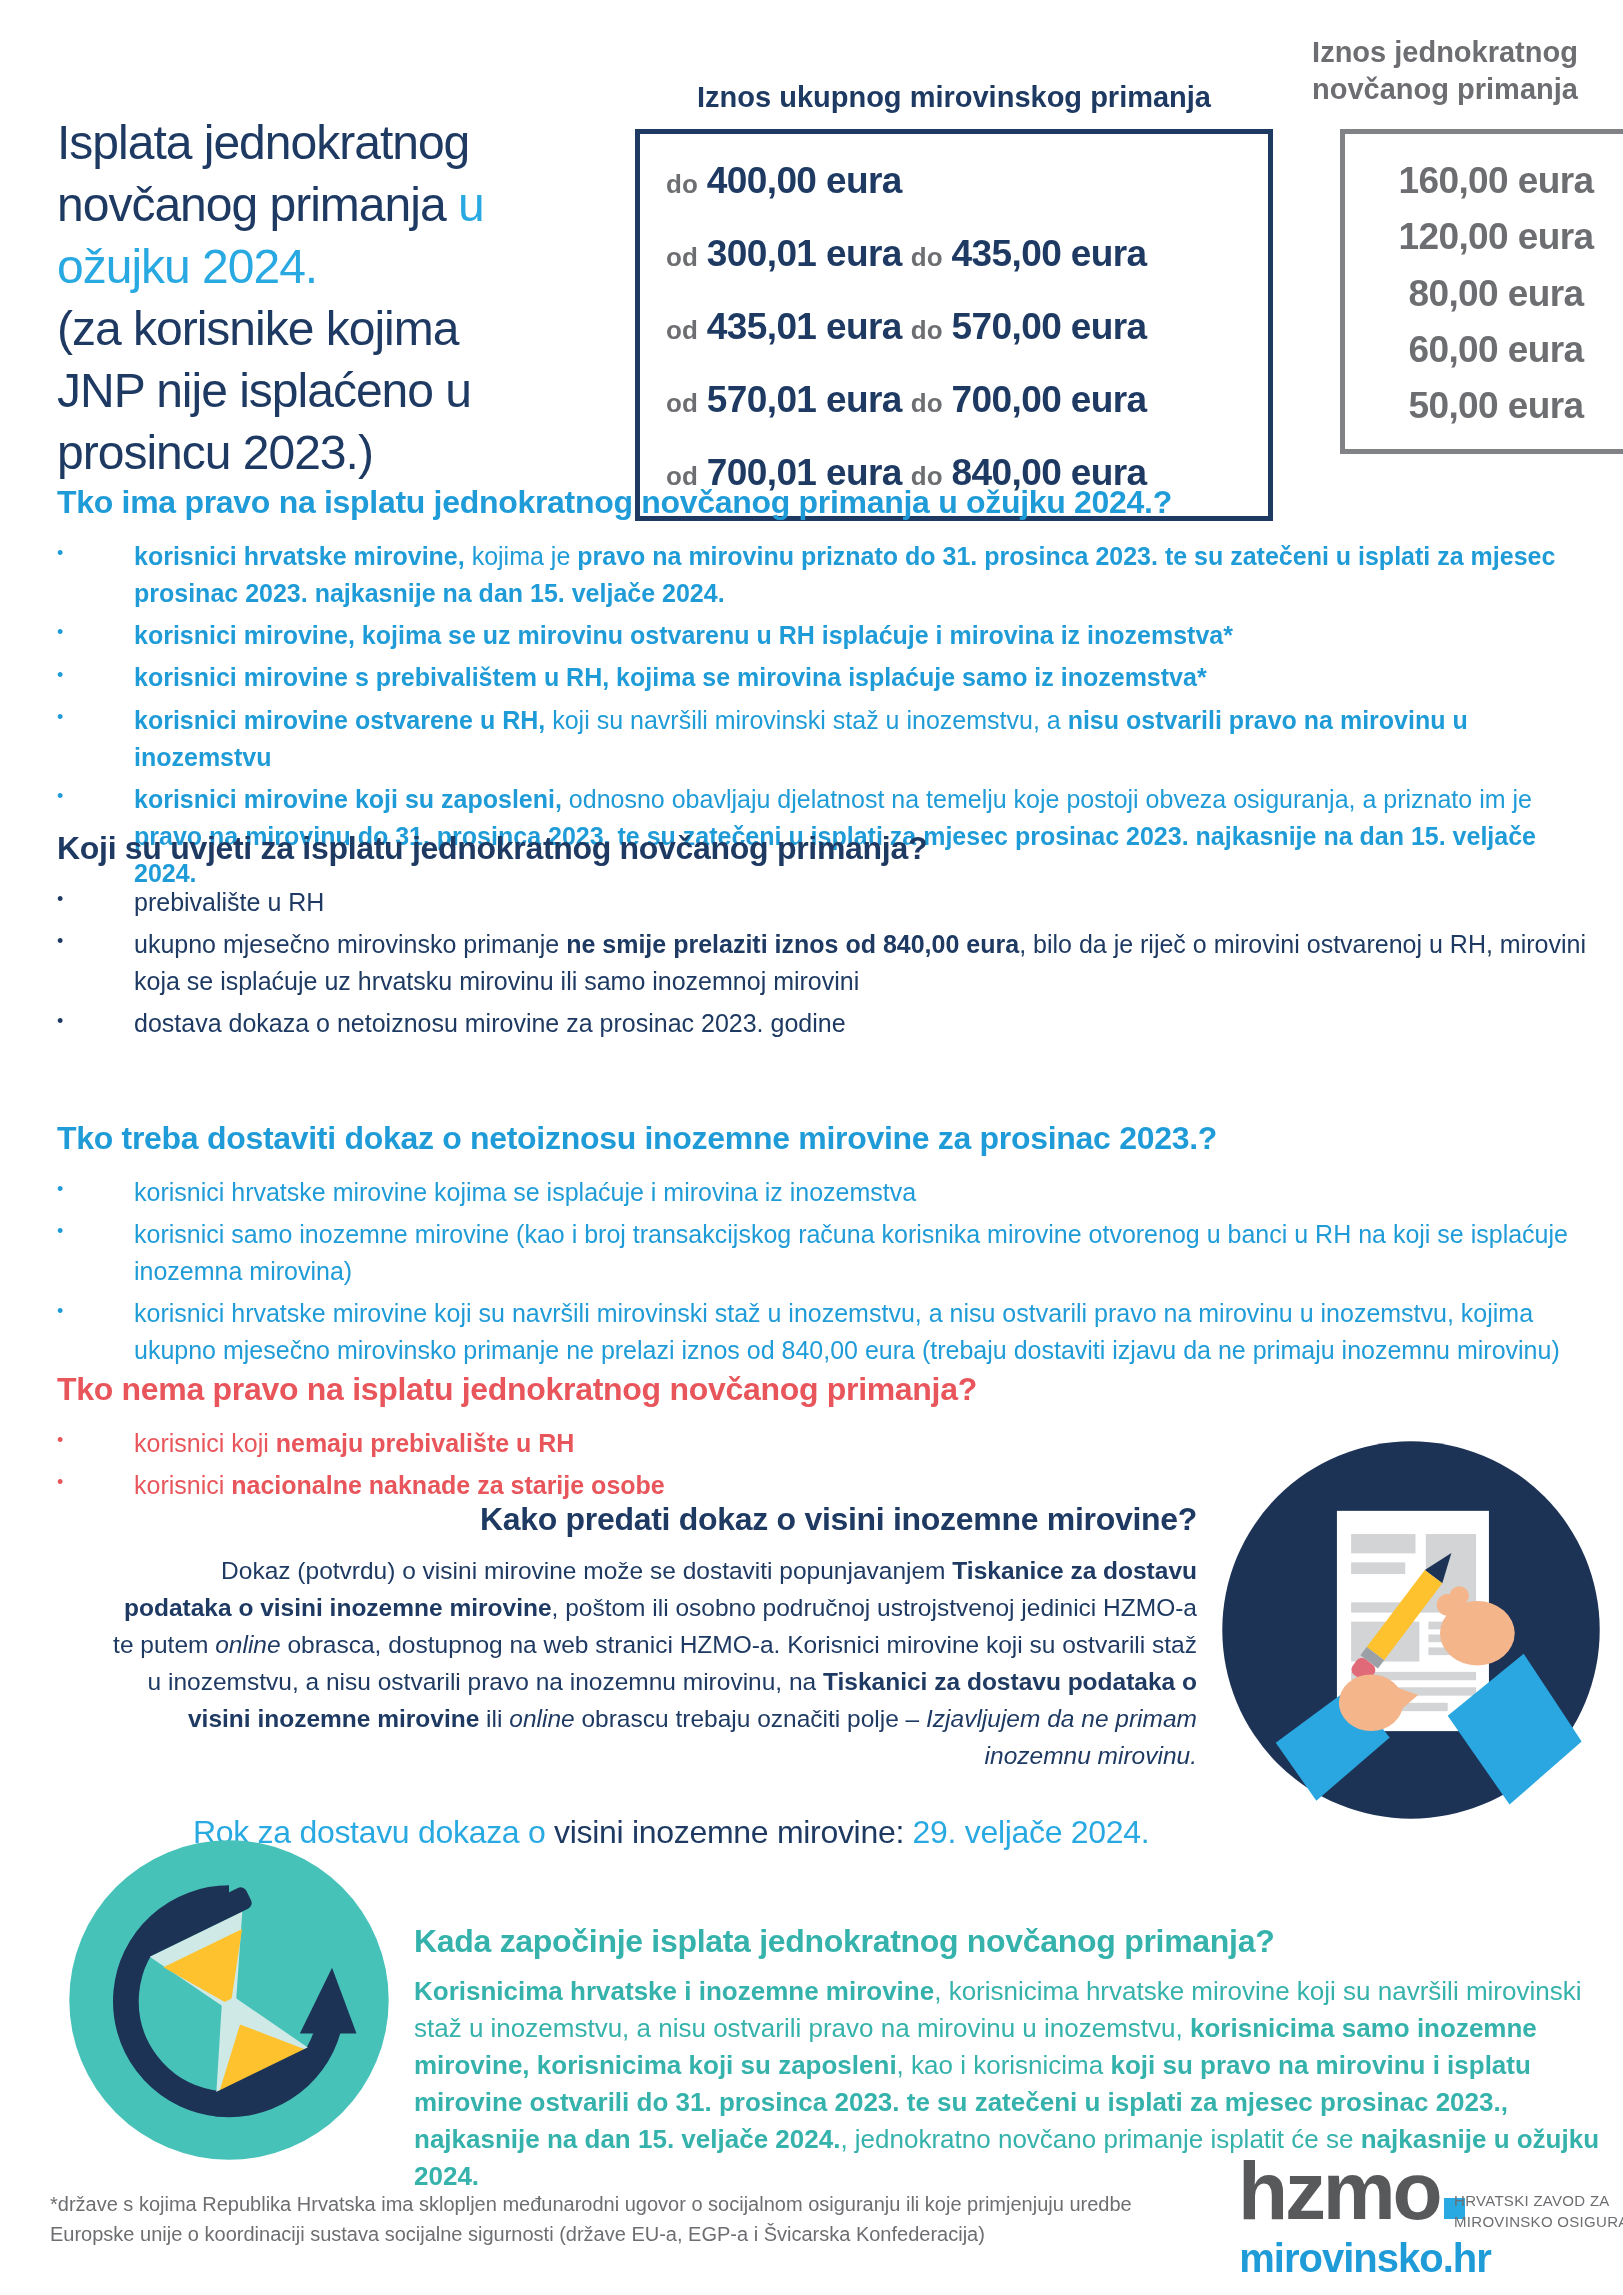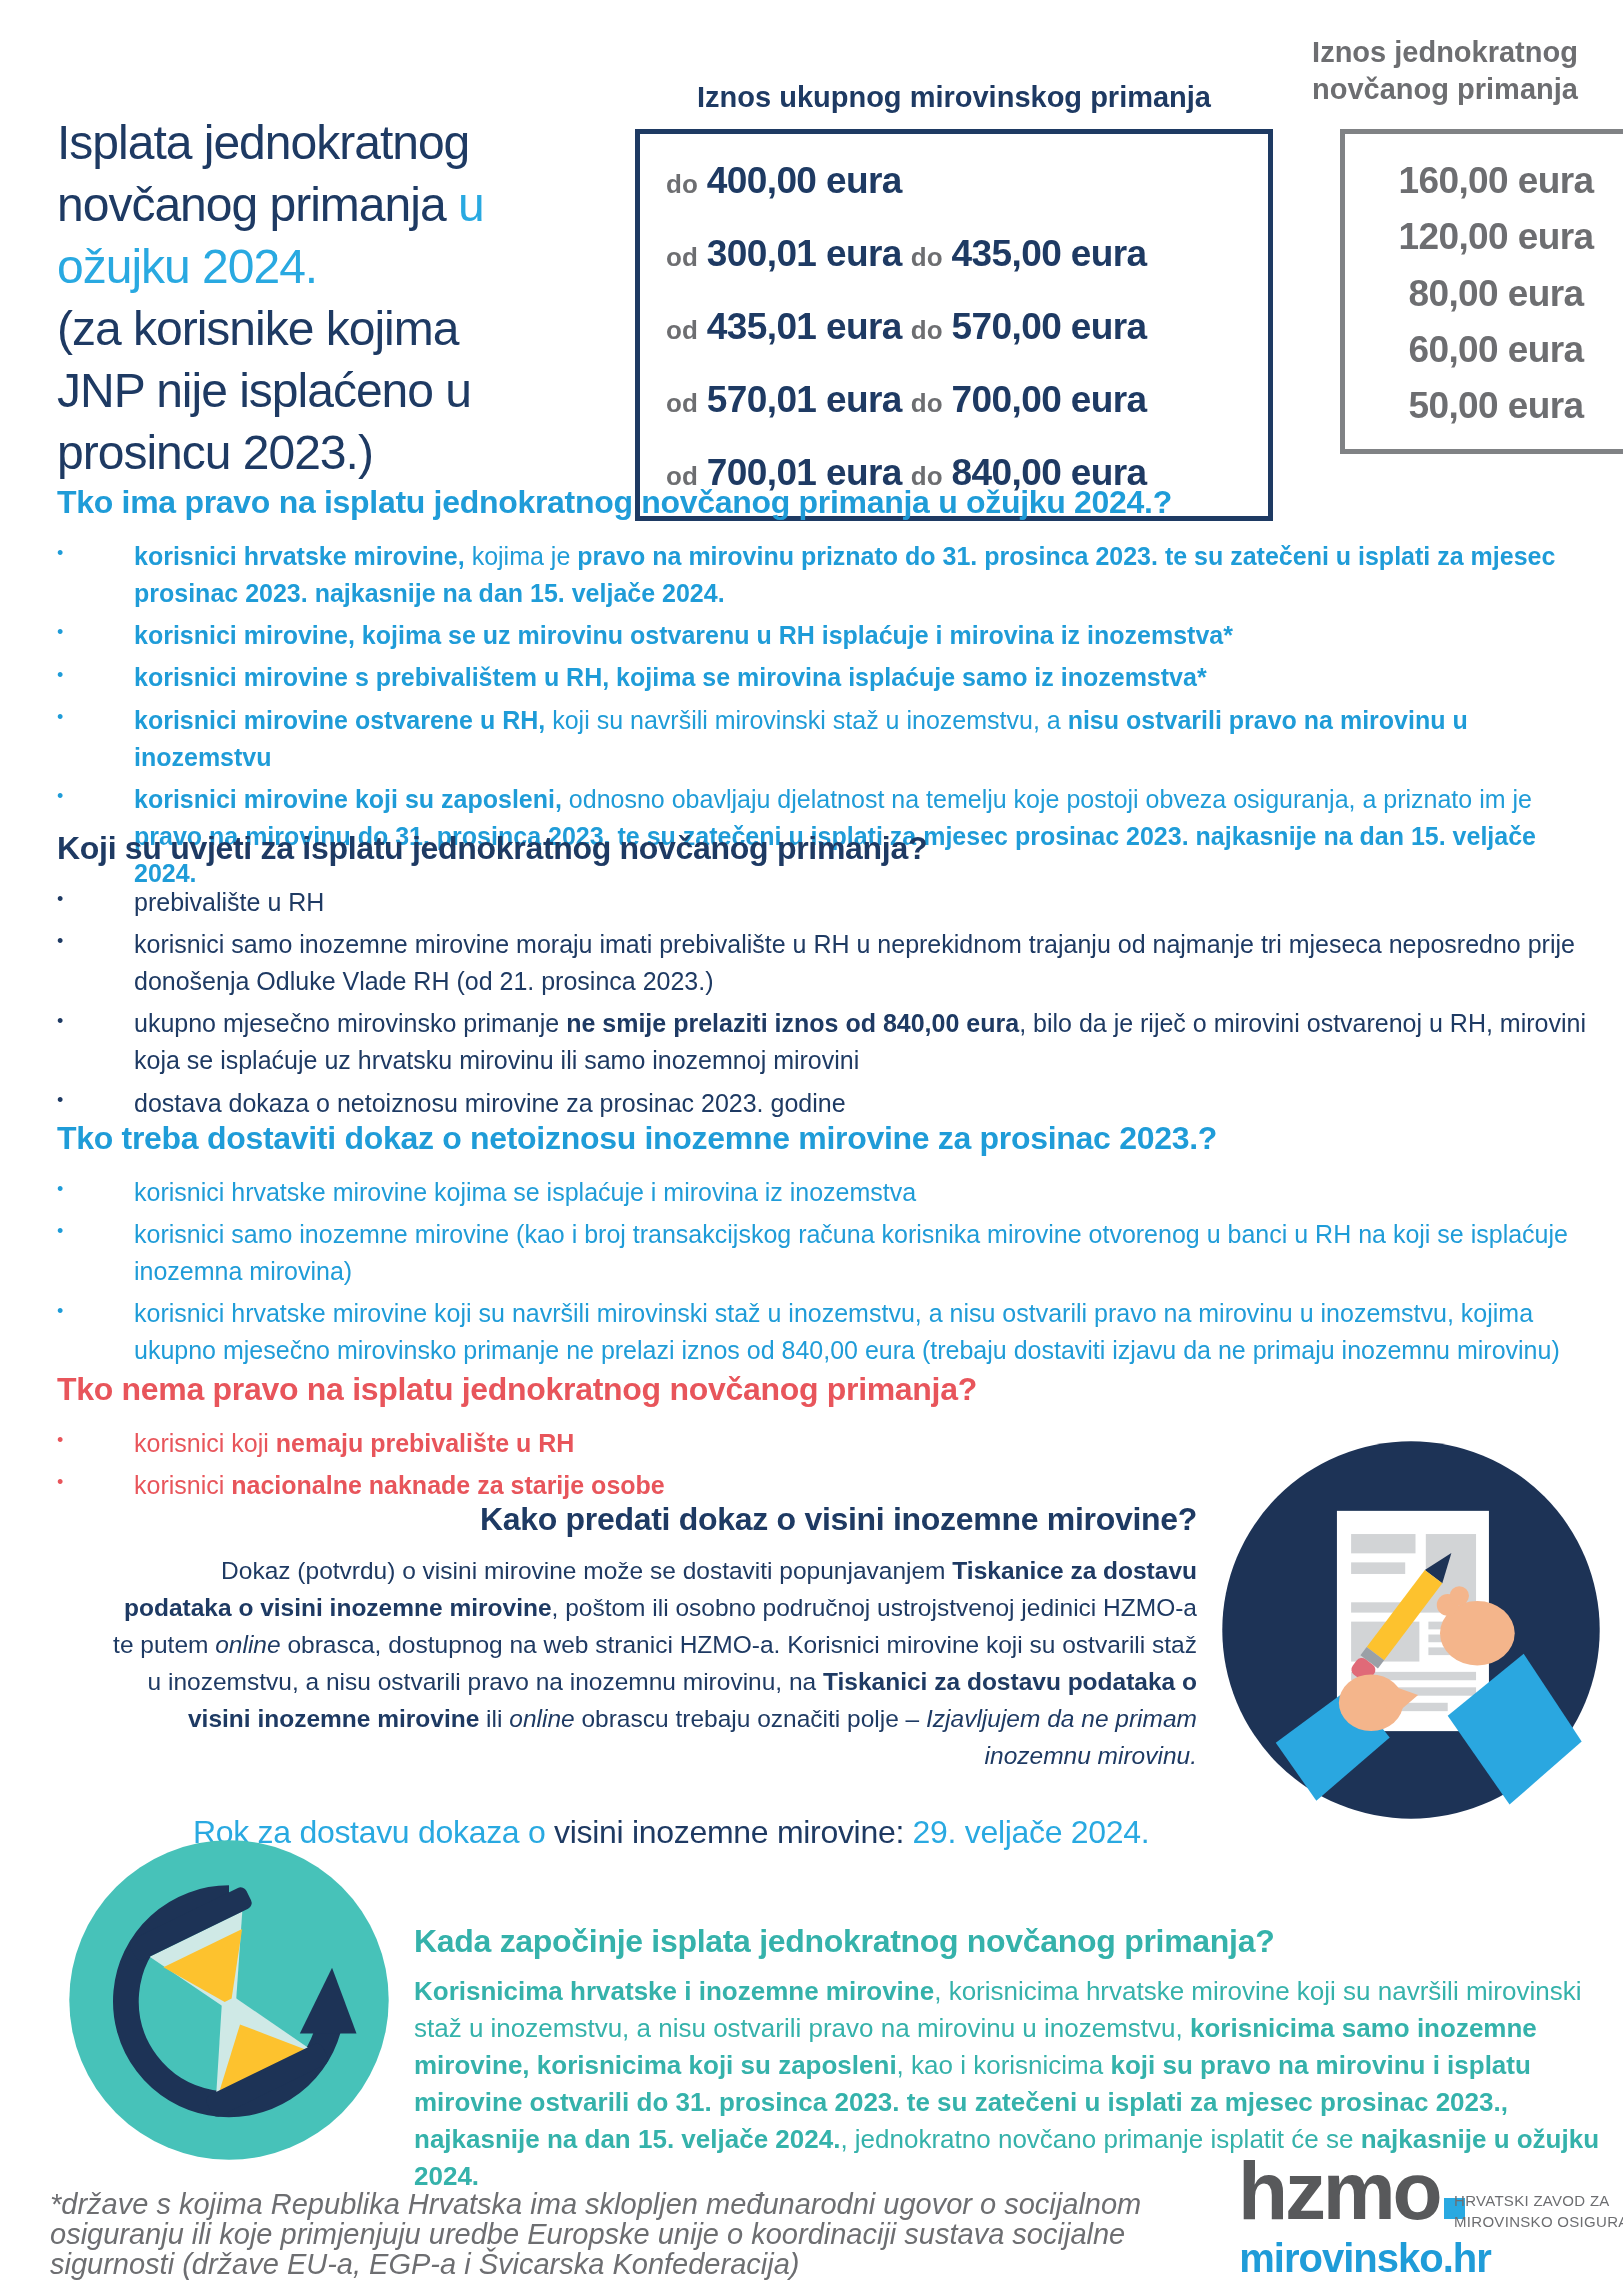--- a/index.html
+++ b/index.html
@@ -55,22 +55,22 @@
   
   .deadline{position:absolute;left:193px;top:1814px;width:1211px;text-align:left;
             font-size:32px;font-weight:400;letter-spacing:-0.3px;}
 
   
   .when{position:absolute;left:414px;top:1923px;width:1189px;color:var(--teal);}
   .when .s-head{margin-bottom:13px;}
   .when-p{font-size:26px;line-height:37px;}
 
   
-  .footnote{position:absolute;left:50px;top:2189px;width:1166px;font-style:italic;
-            font-size:29px;line-height:30px;color:var(--gray);}
+  .footnote{position:absolute;left:50px;top:2189px;width:1166px;
+            font-size:20px;line-height:30px;color:var(--gray);}
 
   
   .logo{position:absolute;left:1238px;top:2152px;width:365px;height:135px;}
   .wordmark{position:absolute;left:0;top:0;font-size:82px;font-weight:700;
             color:var(--logogray);letter-spacing:-3.2px;line-height:77px;}
   .dotsq{display:inline-block;width:20.6px;height:20.6px;background:var(--lblue);margin-left:5.2px;}
   .tagline{position:absolute;left:216px;top:39px;font-size:15px;line-height:20.6px;
            color:var(--gray);letter-spacing:0.3px;white-space:nowrap;}
   .site{position:absolute;left:1.3px;top:84px;font-size:40px;font-weight:700;
         color:var(--blue);letter-spacing:-1px;}
@@ -162,24 +162,20 @@
         </div>
       </div>
   </div>
 
   <div class="section sec-navy" style="top:830px;">
     <h2 class="s-head">Koji su uvjeti za isplatu jednokratnog novčanog primanja?</h2>
     <div>
         <div class="bullet">
           <span class="dot"></span>
           <div class="btext"><span>prebivalište u RH</span></div>
-        </div>
-        <div class="bullet">
-          <span class="dot"></span>
-          <div class="btext"><span>korisnici samo inozemne mirovine moraju imati prebivalište u RH u neprekidnom trajanju od najmanje tri mjeseca neposredno prije donošenja Odluke Vlade RH (od 21. prosinca 2023.)</span></div>
         </div>
         <div class="bullet">
           <span class="dot"></span>
           <div class="btext"><span>ukupno mjesečno mirovinsko primanje </span><span class="b">ne smije prelaziti iznos od 840,00 eura</span><span>, bilo da je riječ o mirovini ostvarenoj u RH, mirovini koja se isplaćuje uz hrvatsku mirovinu ili samo inozemnoj mirovini</span></div>
         </div>
         <div class="bullet">
           <span class="dot"></span>
           <div class="btext"><span>dostava dokaza o netoiznosu mirovine za prosinac 2023. godine</span></div>
         </div>
       </div>

